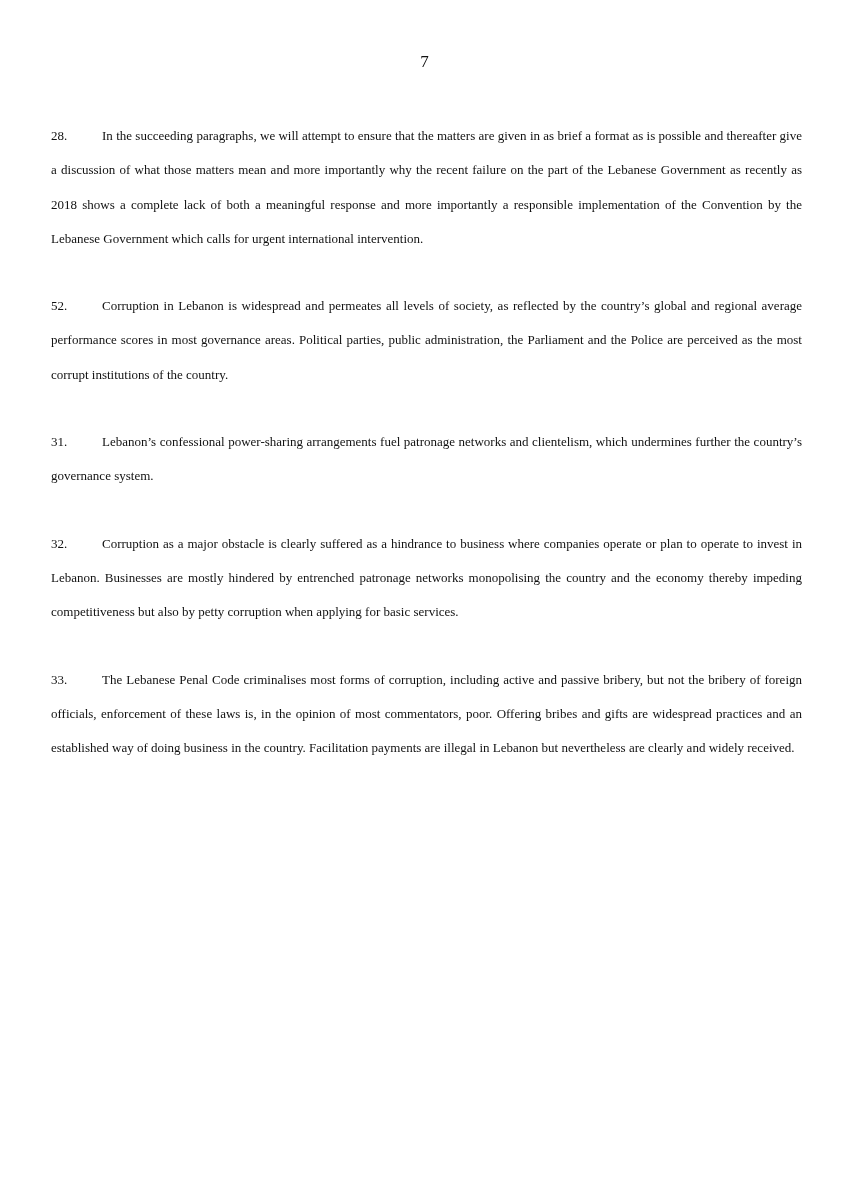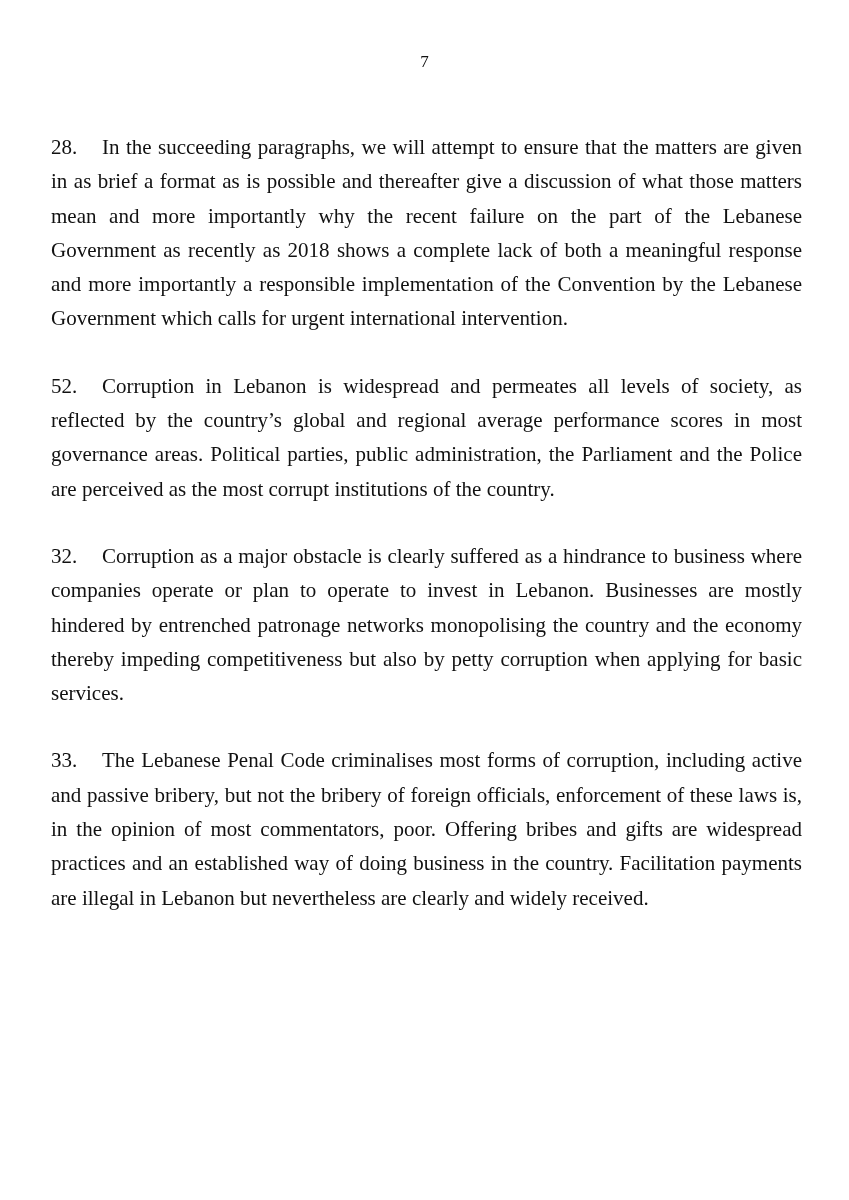--- a/index.html
+++ b/index.html
@@ -24,22 +24,22 @@
       font-size: 17px;
       line-height: 20px;
     }
     .content {
       position: absolute;
       left: 51px;
       top: 119px;
       width: 751px;
     }
     .para {
-      margin: 11px 0 33px 0;
-      font-size: 21px;
+      margin: 0 0 33px 0;
+      font-size: 13px;
       line-height: 34.3px;
       text-align: justify;
       text-align-last: left;
     }
     .para-num {
       display: inline-block;
       width: 51px;
     }
     #para-28 { margin-bottom: 33px; }
     #para-29 { margin-bottom: 33px; }
@@ -48,15 +48,16 @@
     #para-32 { margin-bottom: 33px; }
   </style>
 </head>
 <body>
 
 <div class="page-number">7</div>
 
 <div class="content">
   <p class="para" id="para-28"><span class="para-num">28.</span><span>In the succeeding paragraphs, we will attempt to ensure that the matters are given in as brief a format as is possible and thereafter give a discussion of what those matters mean and more importantly why the recent failure on the part of the Lebanese Government as recently as 2018 shows a complete lack of both  a meaningful response and more importantly a responsible implementation of the Convention by the Lebanese Government which calls for urgent international intervention.</span></p>
   <p class="para" id="para-29"><span class="para-num">52.</span><span>Corruption in Lebanon is widespread and permeates all levels of society, as reflected by the country’s global and regional average  performance scores in most governance areas. Political parties, public administration, the Parliament and the Police are perceived as the most corrupt institutions of  the country.</span></p>
+  <p class="para" id="para-31"><span class="para-num">31.</span><span>Lebanon’s confessional power-sharing arrangements fuel patronage networks and clientelism, which undermines further the country’s governance system.</span></p>
   <p class="para" id="para-32"><span class="para-num">32.</span><span>Corruption as a major obstacle is clearly suffered as a hindrance to business where companies operate or plan to operate to invest in Lebanon.  Businesses are mostly hindered by entrenched patronage networks monopolising the country and the economy thereby impeding competitiveness but also by petty corruption when applying for basic services.</span></p>
   <p class="para" id="para-33"><span class="para-num">33.</span><span>The Lebanese Penal Code criminalises most forms of corruption, including active and passive bribery, but not the bribery of foreign officials, enforcement of these laws is, in the opinion of most commentators, poor.  Offering bribes and gifts are widespread practices and an established way of doing business in the country.  Facilitation payments are illegal in Lebanon but nevertheless are clearly and widely received.</span></p>
 </div>
 
 </body></html>

